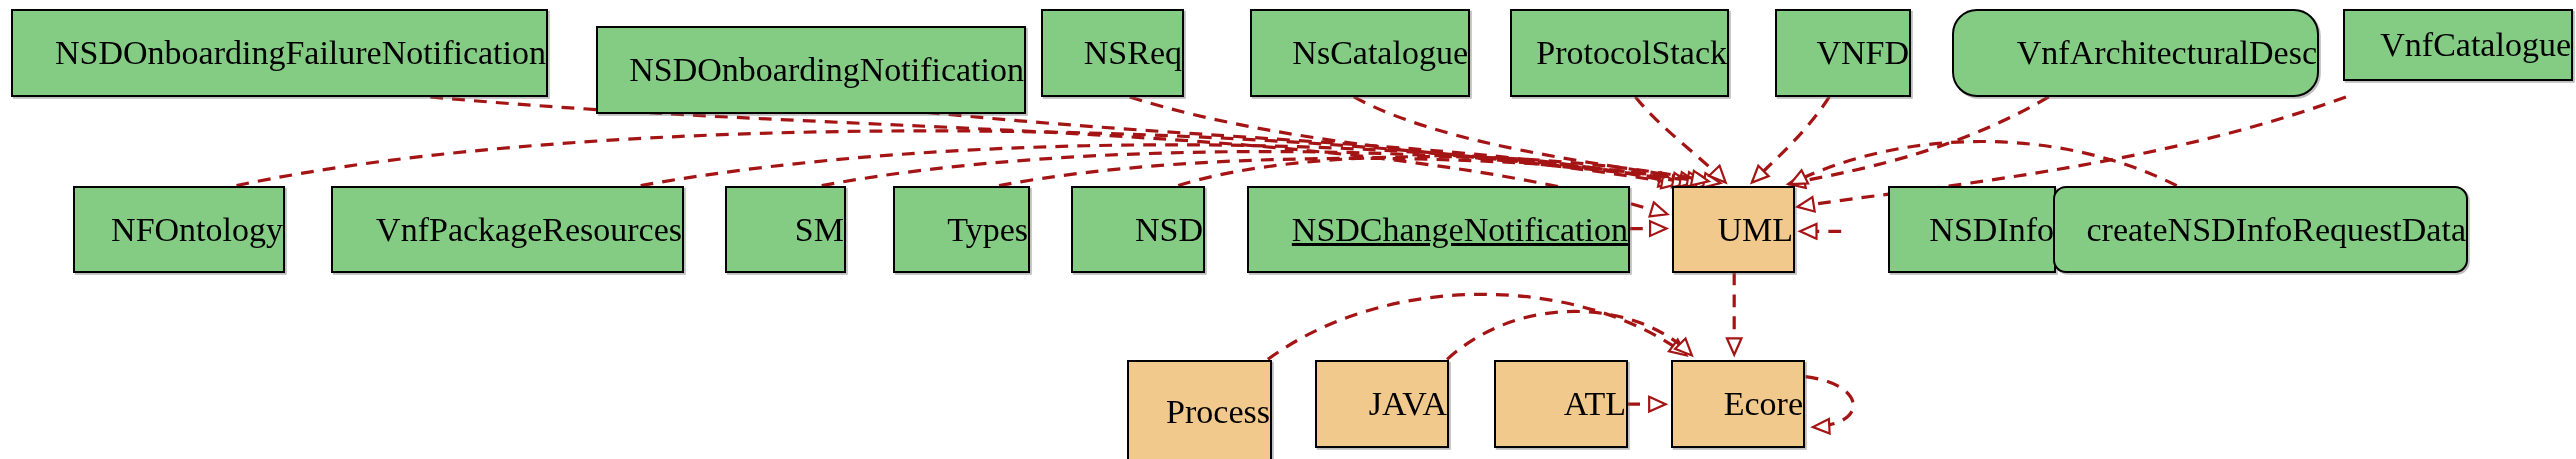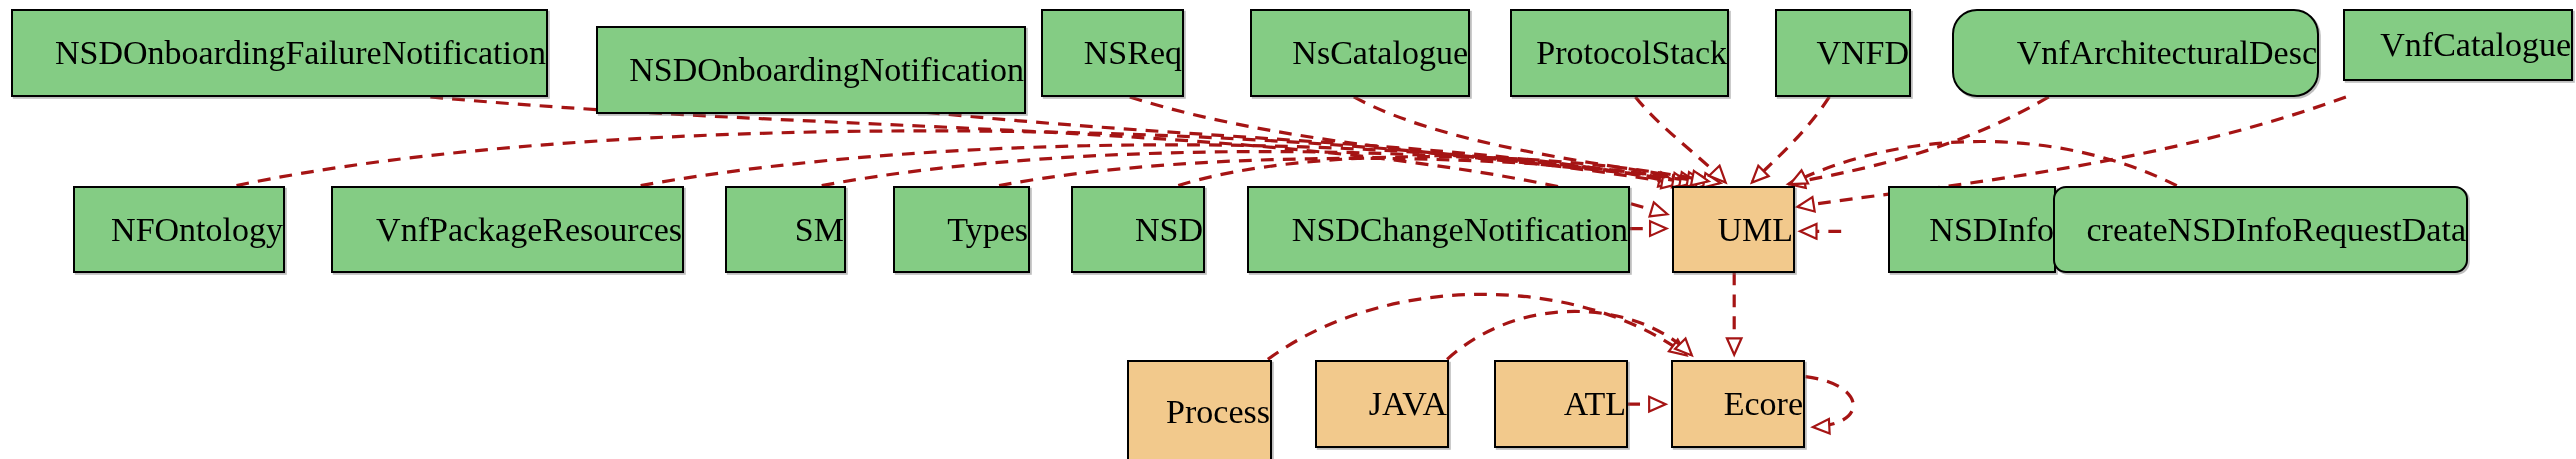--- a/index.html
+++ b/index.html
@@ -94,21 +94,21 @@
       </div>
       <div class="node green" style="left: 725px; top: 186px; width: 121px; height: 87px;">
         <span>SM</span>
       </div>
       <div class="node green" style="left: 893px; top: 186px; width: 137px; height: 87px;">
         <span>Types</span>
       </div>
       <div class="node green" style="left: 1071px; top: 186px; width: 134px; height: 87px;">
         <span>NSD</span>
       </div>
-      <div class="node green" style="left: 1247px; top: 186px; width: 383px; height: 87px;">
+      <div class="node green" style="left: 1247px; top: 186px; width: 383px; height: 87px; text-decoration: underline;">
         <span>NSDChangeNotification</span>
       </div>
       <div class="node orange" style="left: 1672px; top: 186px; width: 123px; height: 87px;">
         <span>UML</span>
       </div>
       <div class="node green" style="left: 1888px; top: 186px; width: 168px; height: 87px;">
         <span>NSDInfo</span>
       </div>
       <div class="node green" style="left: 2053px; top: 186px; width: 415px; height: 87px; border-radius: 13px;">
         <span>createNSDInfoRequestData</span>

